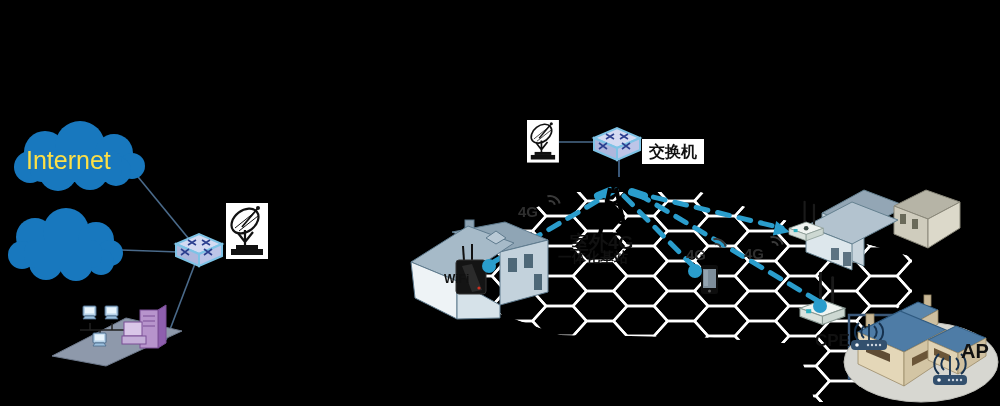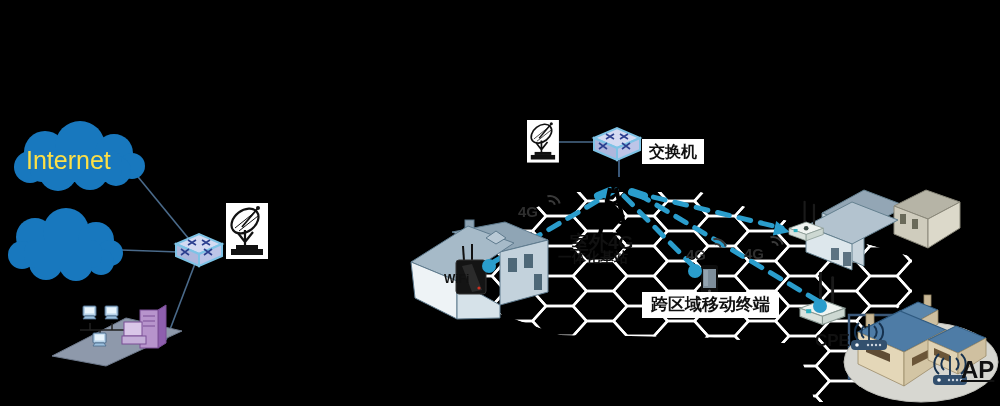--- a/index.html
+++ b/index.html
@@ -390,25 +390,24 @@
 </svg>
 
 <div class="label cloud-label" style="left:26px;top:146px;width:108px;font-size:25px;">Internet</div>
 
 
 <div class="label boxed" style="left:642px;top:139px;width:62px;height:25px;line-height:25px;font-size:16px;">交换机</div>
 
 <div class="label cn" style="left:570px;top:230px;width:104px;font-size:19px;">室外4G</div>
 <div class="label cn" style="left:558px;top:249px;width:124px;font-size:14px;">一体化基站</div>
 
-<div class="label boxed" style="left:642px;top:292px;width:137px;height:26px;line-height:26px;font-size:17px;">跨区域移动终端</div>
 
 <div class="label tag" style="left:444px;top:272px;font-size:12px;">WiFi</div>
 
 <div class="label tag" style="left:518px;top:203px;font-size:15px;color:#2f2f2f;">4G</div>
 <div class="label tag" style="left:686px;top:246px;font-size:15px;color:#2f2f2f;">4G</div>
 <div class="label tag" style="left:744px;top:245px;font-size:15px;color:#2f2f2f;">4G</div>
 
 <div class="label tag" style="left:815px;top:331px;font-size:17px;text-align:right;">CPE</div>
 
-<div class="label tag" style="left:961px;top:356px;font-size:24px;text-decoration:underline;">AP</div>
+<div class="label tag" style="left:961px;top:340px;font-size:20px;">AP</div>
 
 </div>
 
 </body></html>

